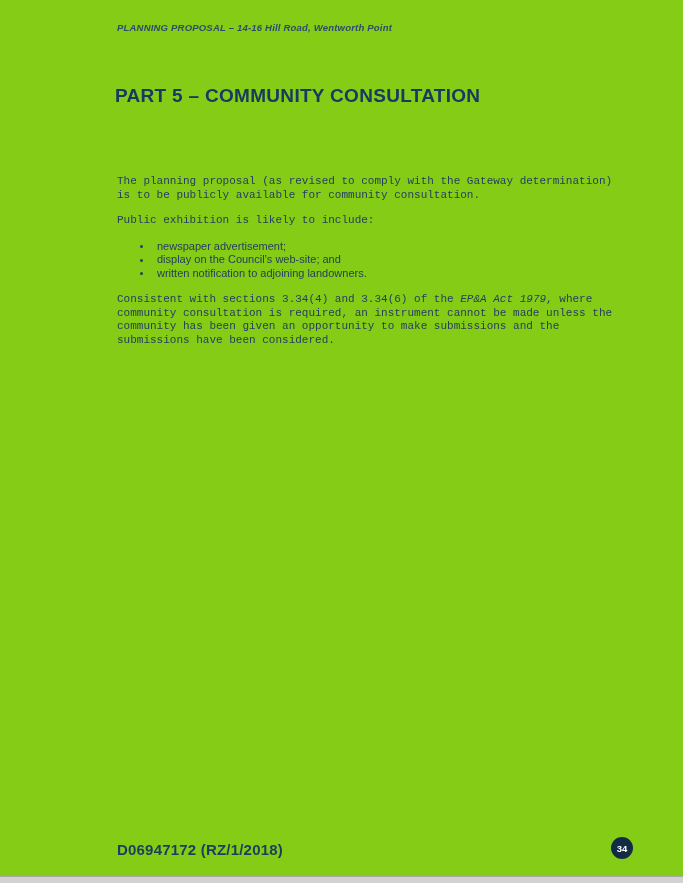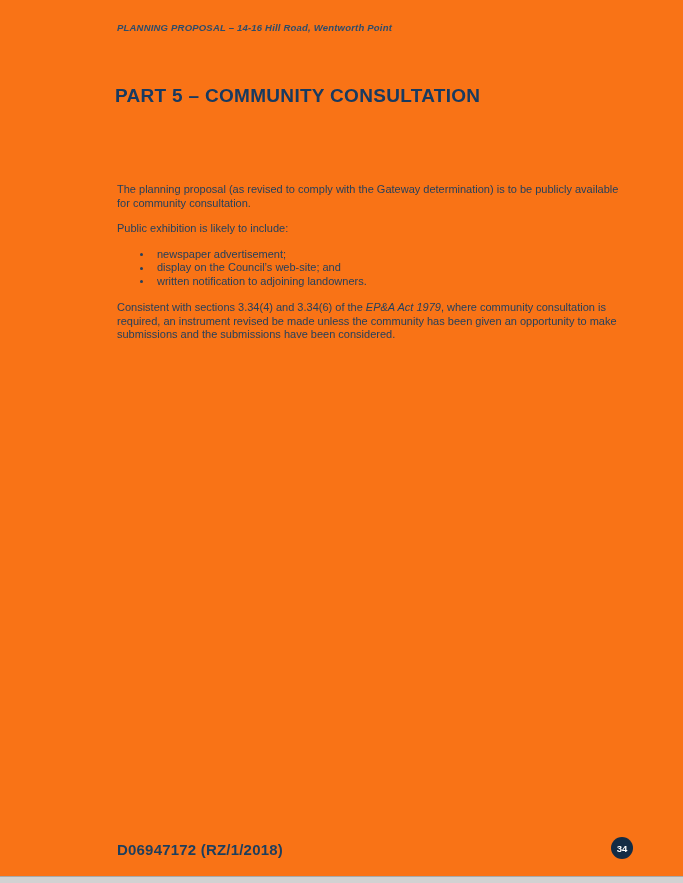--- a/index.html
+++ b/index.html
@@ -5,21 +5,21 @@
   html, body {
     margin: 0;
     padding: 0;
     background: #ffffff;
     font-family: "Liberation Sans", sans-serif;
   }
   .page {
     position: relative;
     width: 683px;
     height: 883px;
-    background: #f97316;
+    background: #84cc16;
     overflow: hidden;
   }
   .running-header {
     position: absolute;
     top: 22px;
     left: 117px;
     font-size: 9.5px;
     font-style: italic;
     font-weight: bold;
     letter-spacing: 0.2px;
@@ -40,21 +40,22 @@
   .content {
     position: absolute;
     top: 175px;
     left: 117px;
     width: 503px;
     font-size: 11px;
     line-height: 13.5px;
     color: #26405c;
   }
   .content p {
-    margin: 8px 0 12px 0;
+    margin: 0 0 12px 0;
+    font-family: Liberation Mono, monospace;
   }
   .content ul {
     list-style: none;
     margin: 9px 0 13px 0;
     padding: 0;
   }
   .content li {
     position: relative;
     padding-left: 40px;
     line-height: 13.5px;
@@ -117,21 +118,21 @@
   <h1 class="title">PART 5 – COMMUNITY CONSULTATION</h1>
 
   <div class="content">
     <p>The planning proposal (as revised to comply with the Gateway determination) is to be publicly available for community consultation.</p>
     <p>Public exhibition is likely to include:</p>
     <ul>
       <li>newspaper advertisement;</li>
       <li>display on the Council’s web-site; and</li>
       <li>written notification to adjoining landowners.</li>
     </ul>
-    <p><span>Consistent with sections 3.34(4) and 3.34(6) of the </span><span class="act-ref">EP&amp;A Act 1979</span><span>, where community consultation is required, an instrument revised be made unless the community has been given an opportunity to make submissions and the submissions have been considered.</span></p>
+    <p><span>Consistent with sections 3.34(4) and 3.34(6) of the </span><span class="act-ref">EP&amp;A Act 1979</span><span>, where community consultation is required, an instrument cannot be made unless the community has been given an opportunity to make submissions and the submissions have been considered.</span></p>
   </div>
 
   <div class="doc-ref">D06947172 (RZ/1/2018)</div>
 
   <div class="page-badge">34</div>
 
   <div class="page-edge"></div>
 
 </div>
 

